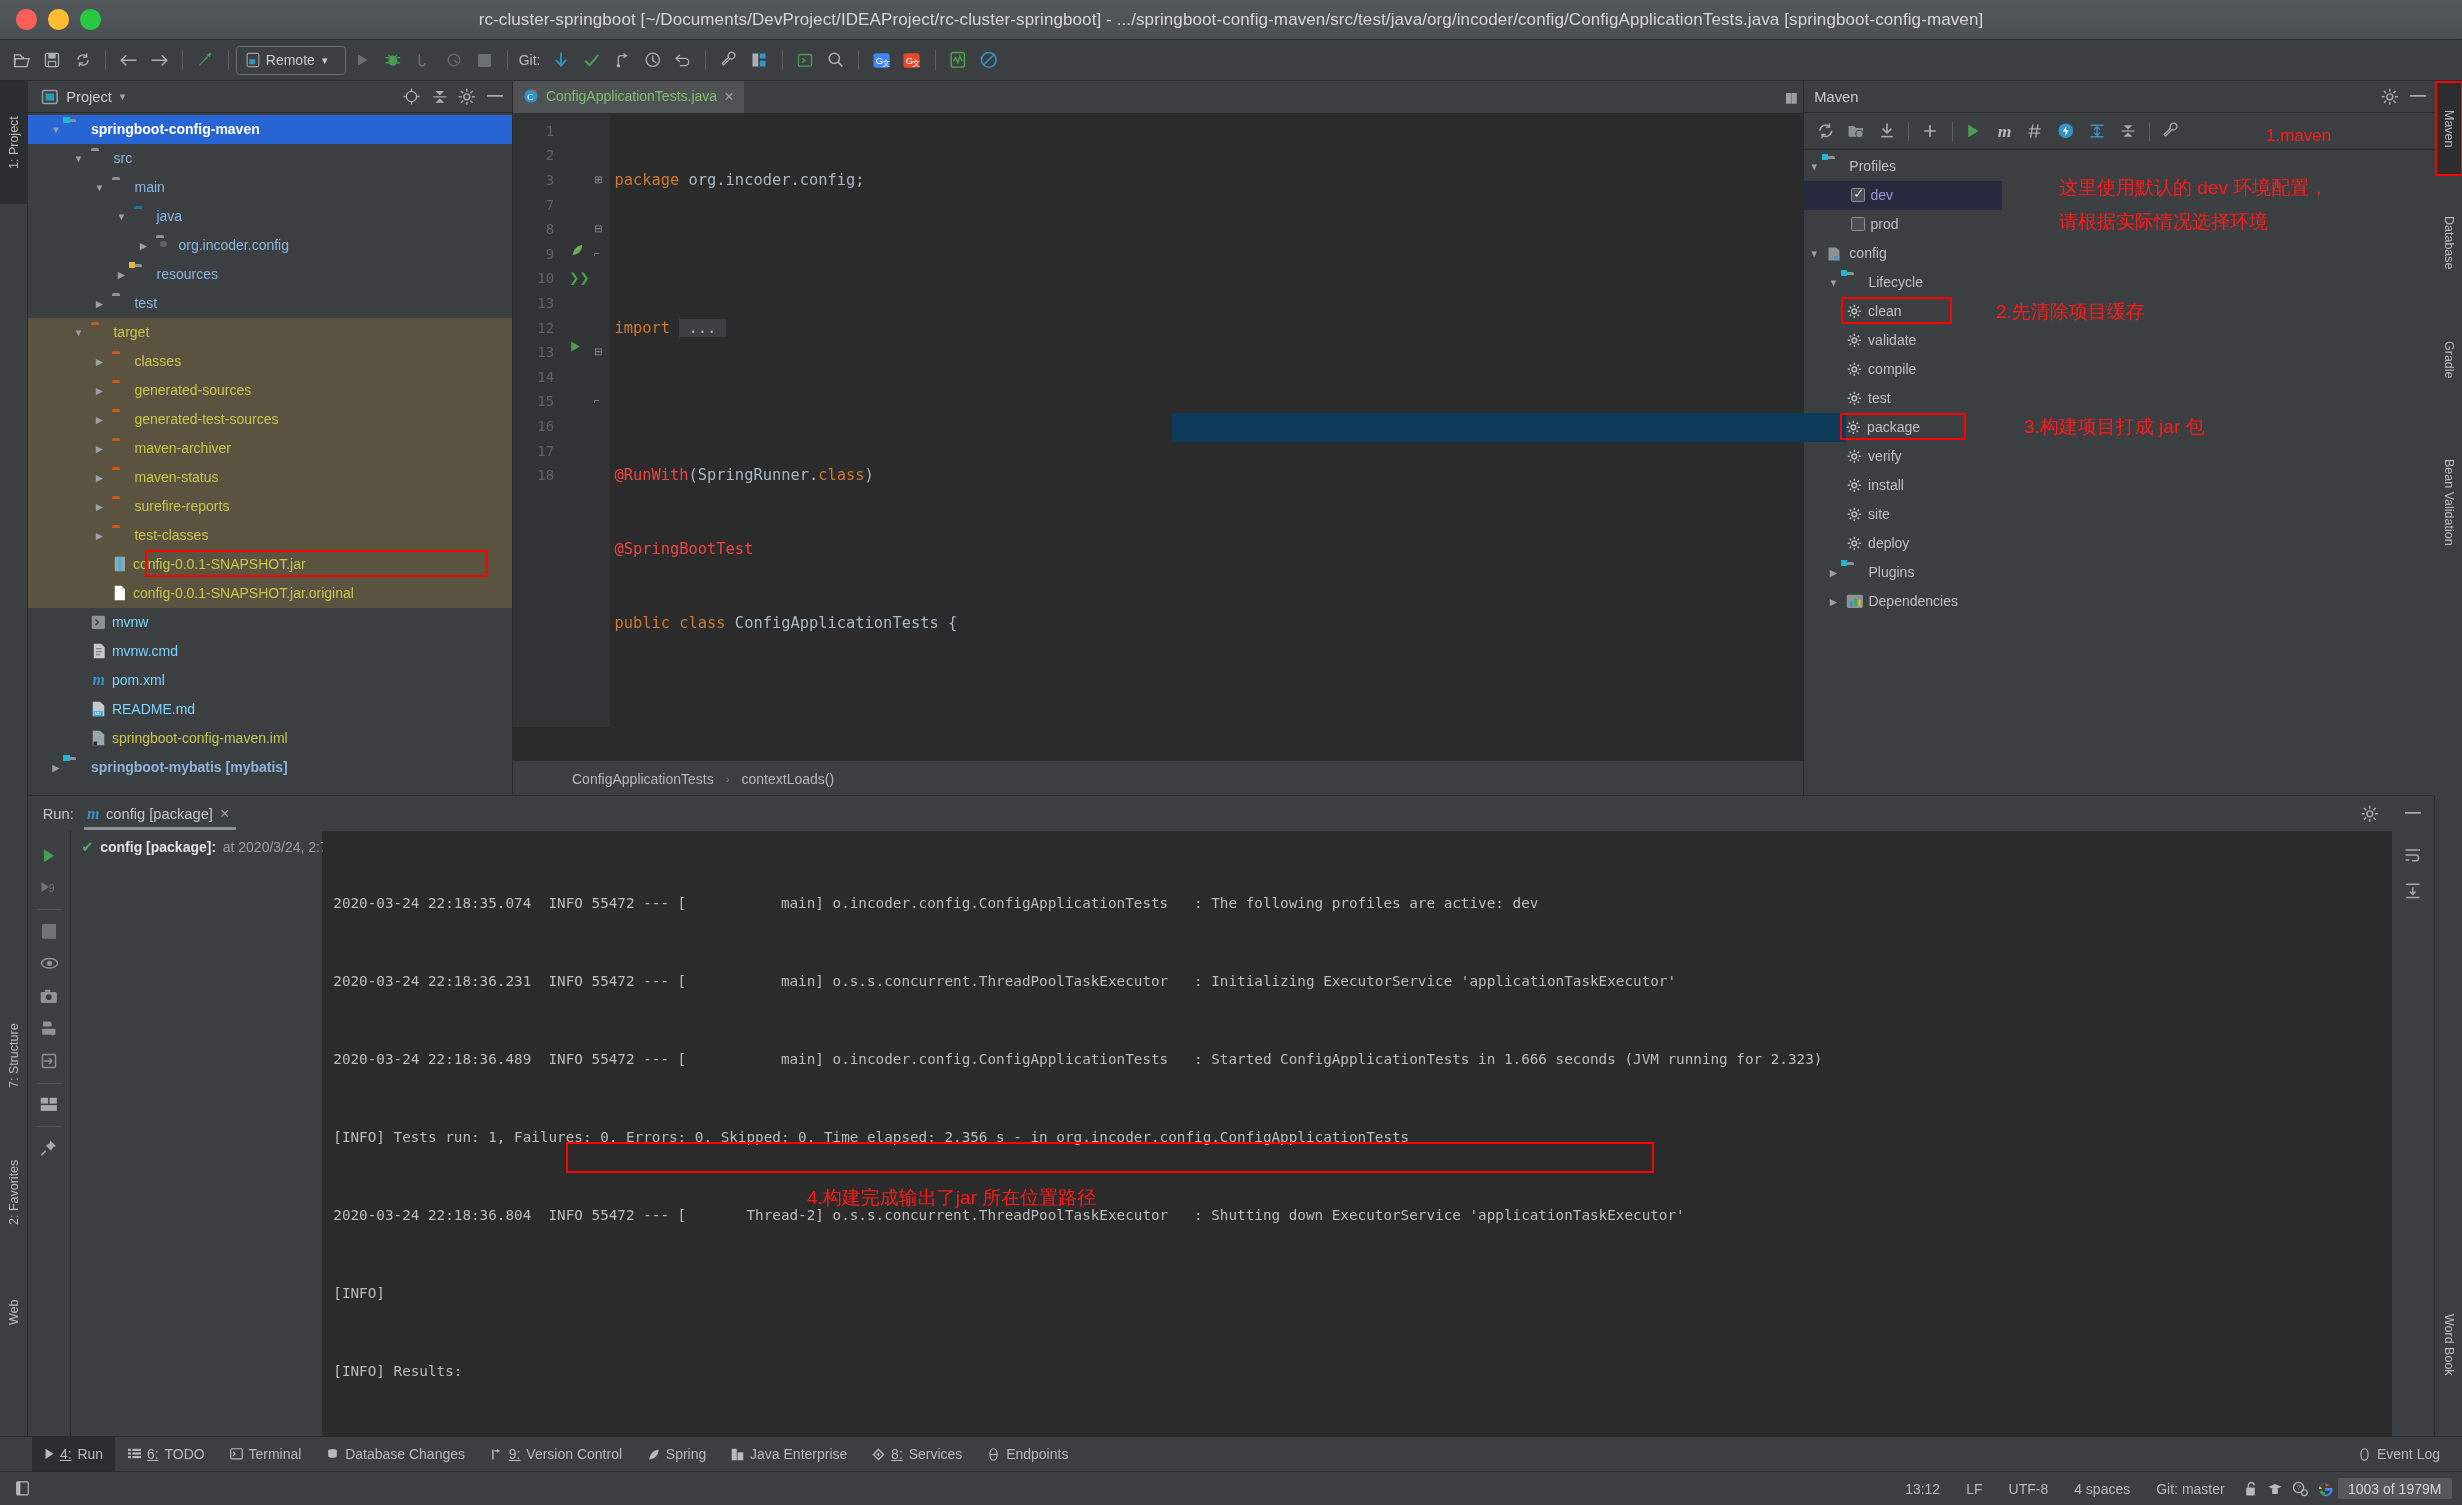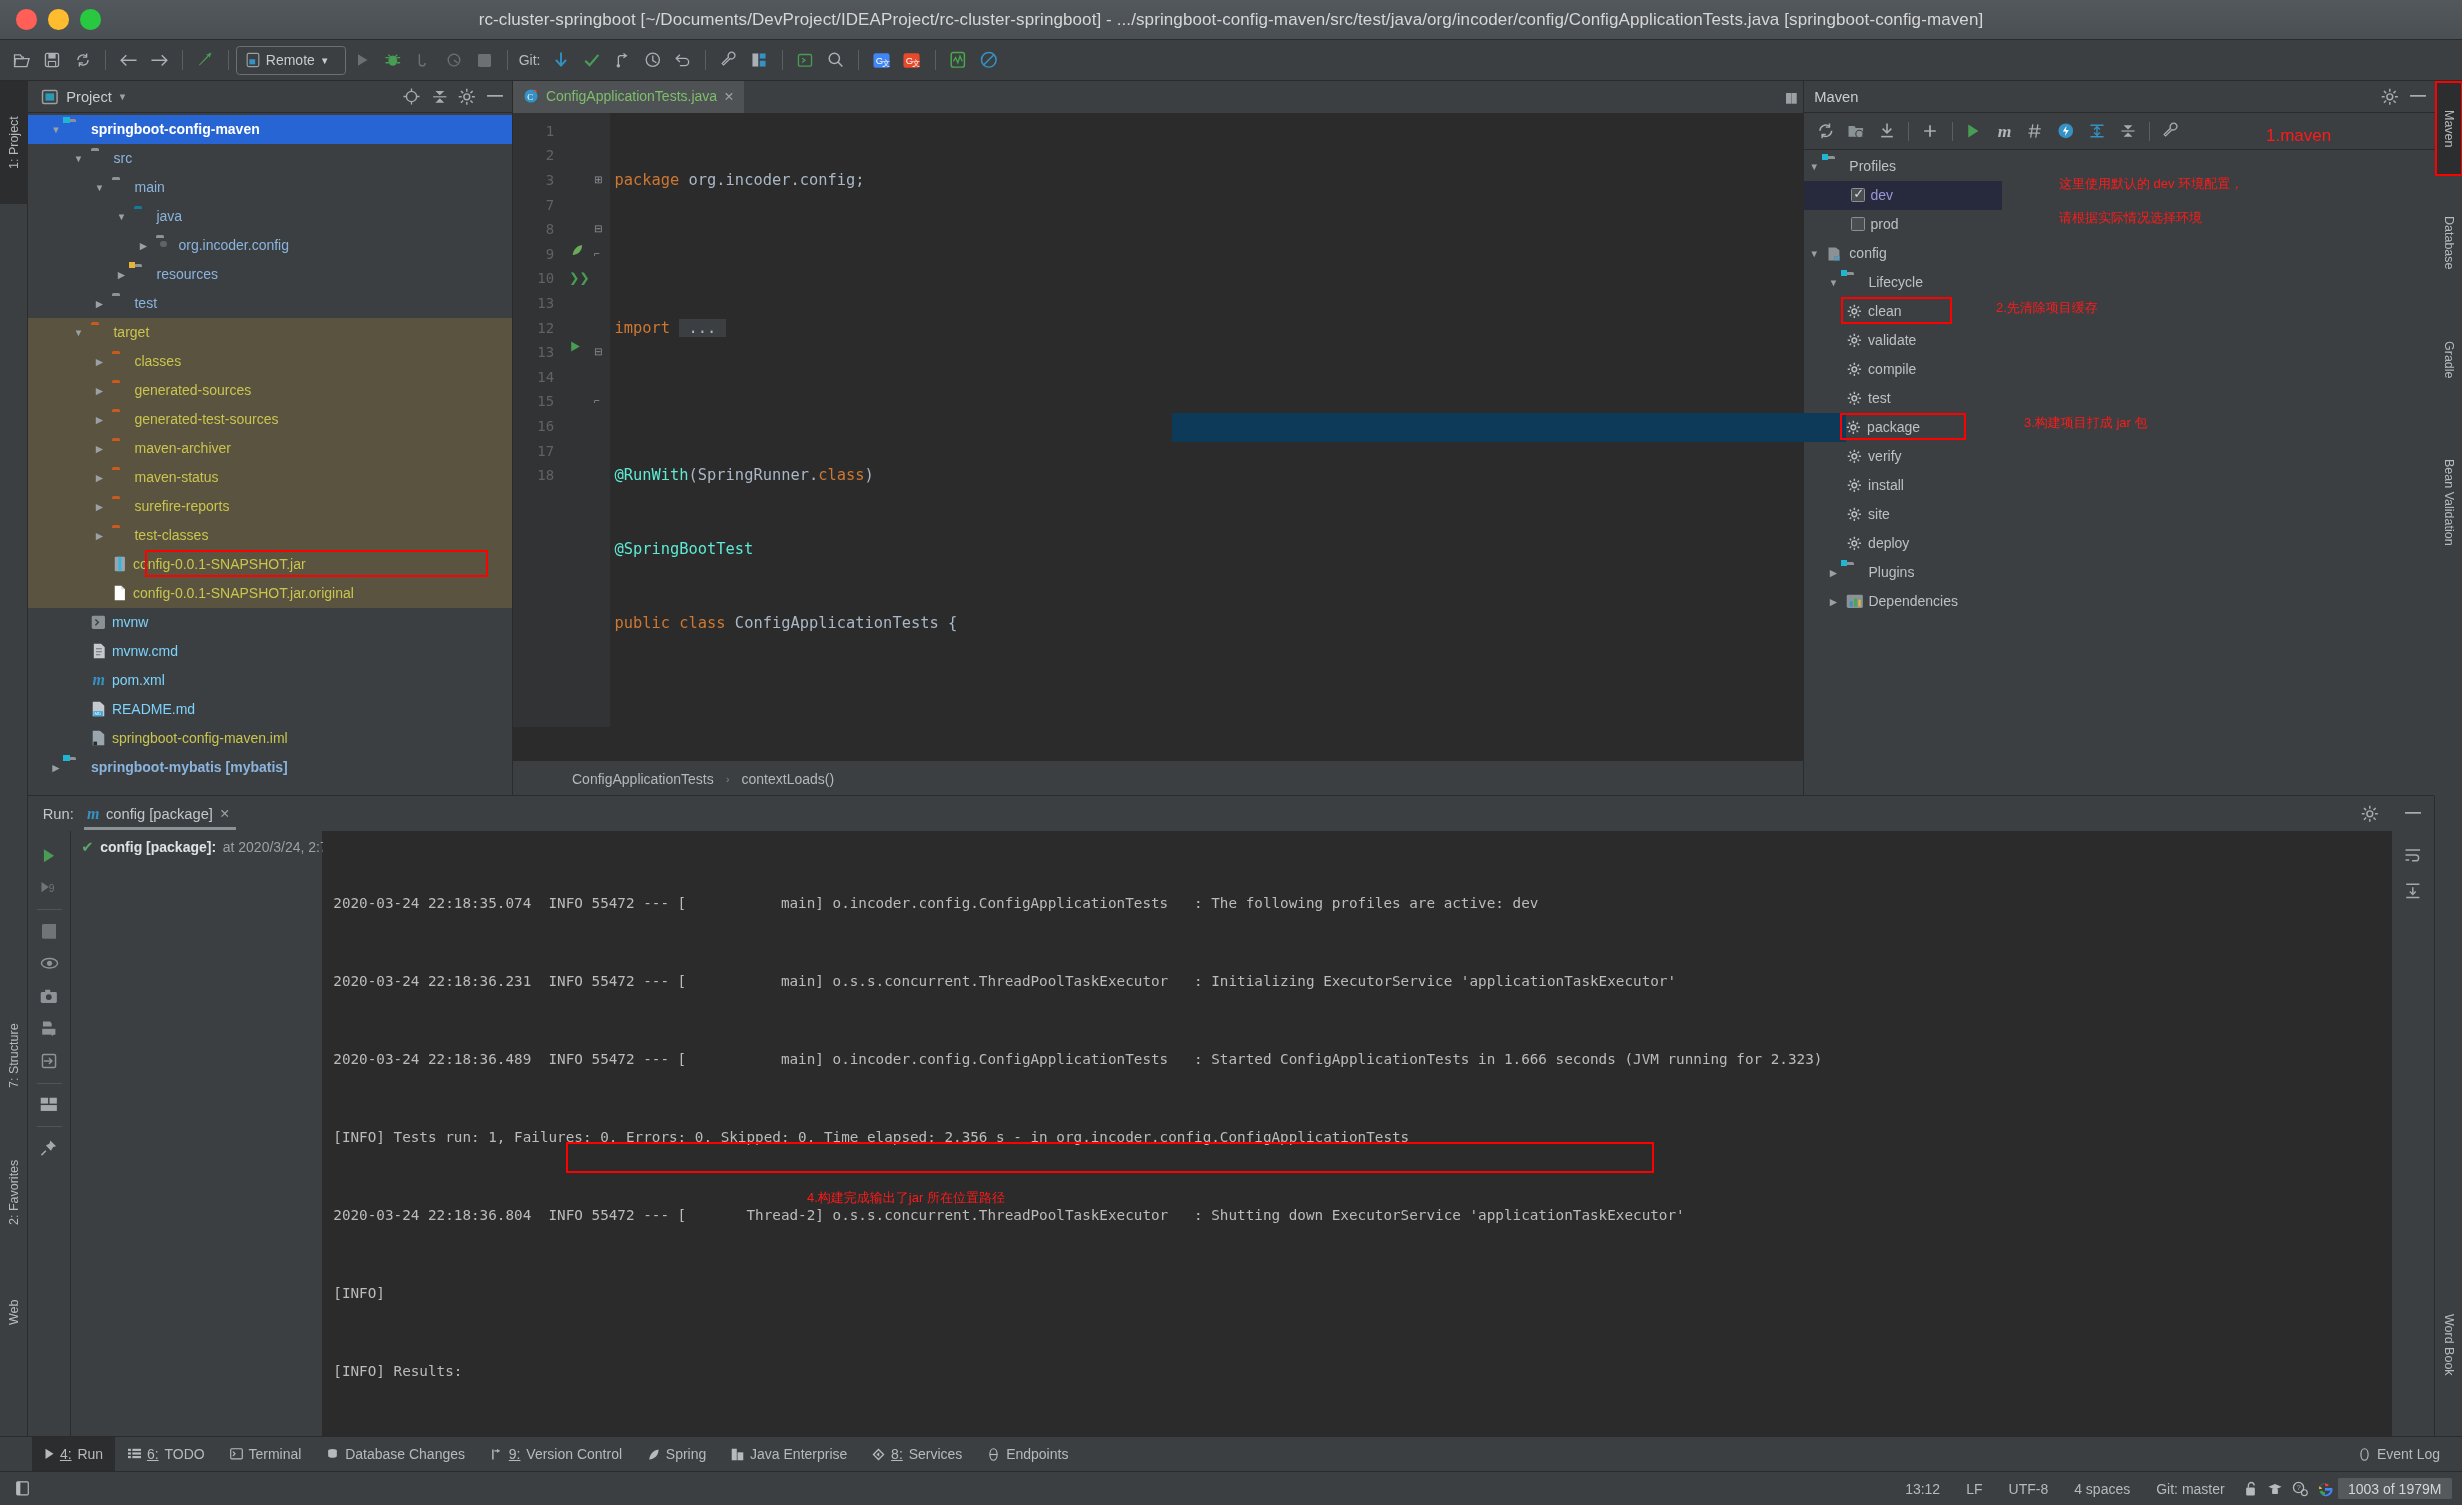--- a/index.html
+++ b/index.html
@@ -129,21 +129,21 @@
   }
   .marks { width: 31px; background: #313335; padding-top: 5.9px; position: relative; }
   .fold { width: 16px; background: #313335; padding-top: 5.9px; position: relative; }
   .code {
     flex: 1; padding: 5.9px 0 0 4.4px; font-family: "DejaVu Sans Mono", monospace;
     font-size: 15.4px; line-height: 24.6px; color: #a9b7c6; white-space: pre;
   }
   .gutter div, .marks div, .fold div { height: 24.6px; line-height: 24.6px; }
   .gutter div { padding-right: 8.8px; }
   .kw { color: #cc7832; }
-  .ann { color: #5eead4; }
+  .ann { color: #ef4444; }
   .mth { color: #ffc66d; }
   .codeline.hl { background: #323232; }
   .breadcrumb {
     position: absolute; left: 0; bottom: 0; width: 1290px; height: 36px;
     background: #3c3f41; display: flex; align-items: center; padding-left: 59px;
     font-size: 14px; color: #b4b8bb; gap: 12px; border-top: 0.7px solid #2b2b2b;
   }
   .bc-sep { color: #7d8386; font-size: 11.7px; }
 
   
@@ -162,21 +162,21 @@
   .mrow.sel { background: #0d3a58; }
   .mrow.selblue { background: #27293d; width: 198px; }
   .gear { color: #b8bec1; font-size: 13px; width: 16px; text-align: center; flex: none; }
   .chk { width: 14.7px; height: 14.7px; border: 0.7px solid #8b9194; background: #4a4e50; border-radius: 1.5px; flex: none; position: relative; }
   .chk.on:after { content: "✓"; position: absolute; left: 1.5px; top: -2.9px; font-size: 13px; color: #d7dadc; }
   .mlabel { color: #bcc1c4; }
   .mlabel.dev { color: #9a98d8; }
 
   
   .anno { position: absolute; color: #ff1a1a; font-size: 17px; white-space: nowrap; font-family: "Liberation Sans", sans-serif; }
-  .anno.cn { font-size: 13px; }
+  .anno.cn { font-size: 19px; }
 
   
   .run-panel {
     position: absolute; left: 28px; top: 795px; right: 28px; height: 641px;
     background: #3c3f41; border-top: 0.7px solid #2b2b2b;
   }
   .run-head {
     height: 35px; display: flex; align-items: center; gap: 10.3px; padding-left: 14.7px;
     font-size: 14.7px; color: #c3c7c9; position: relative;
   }

